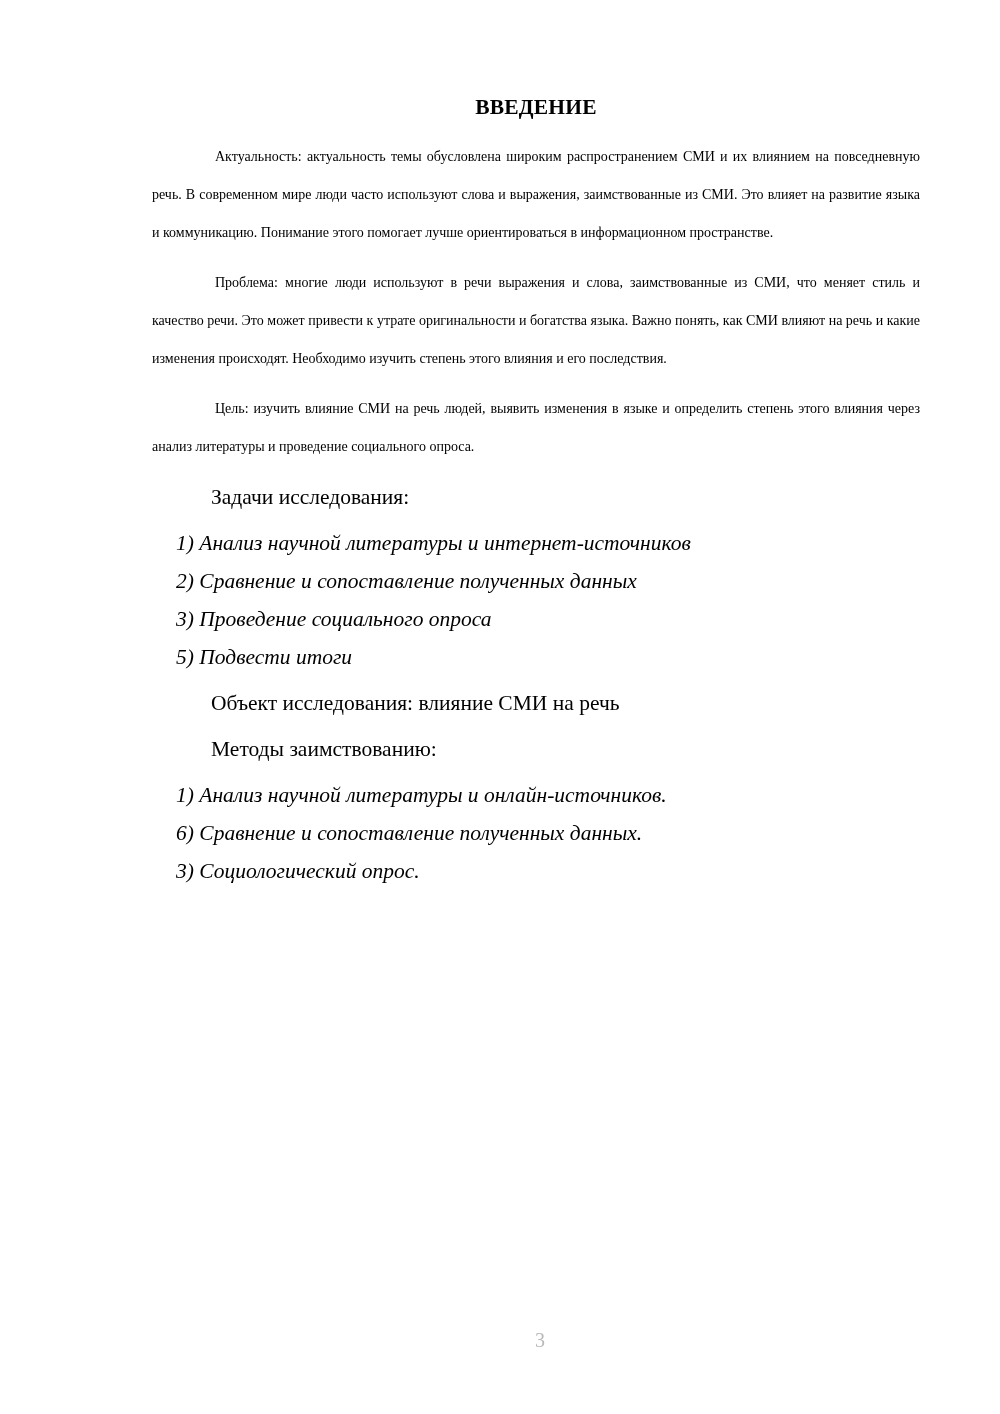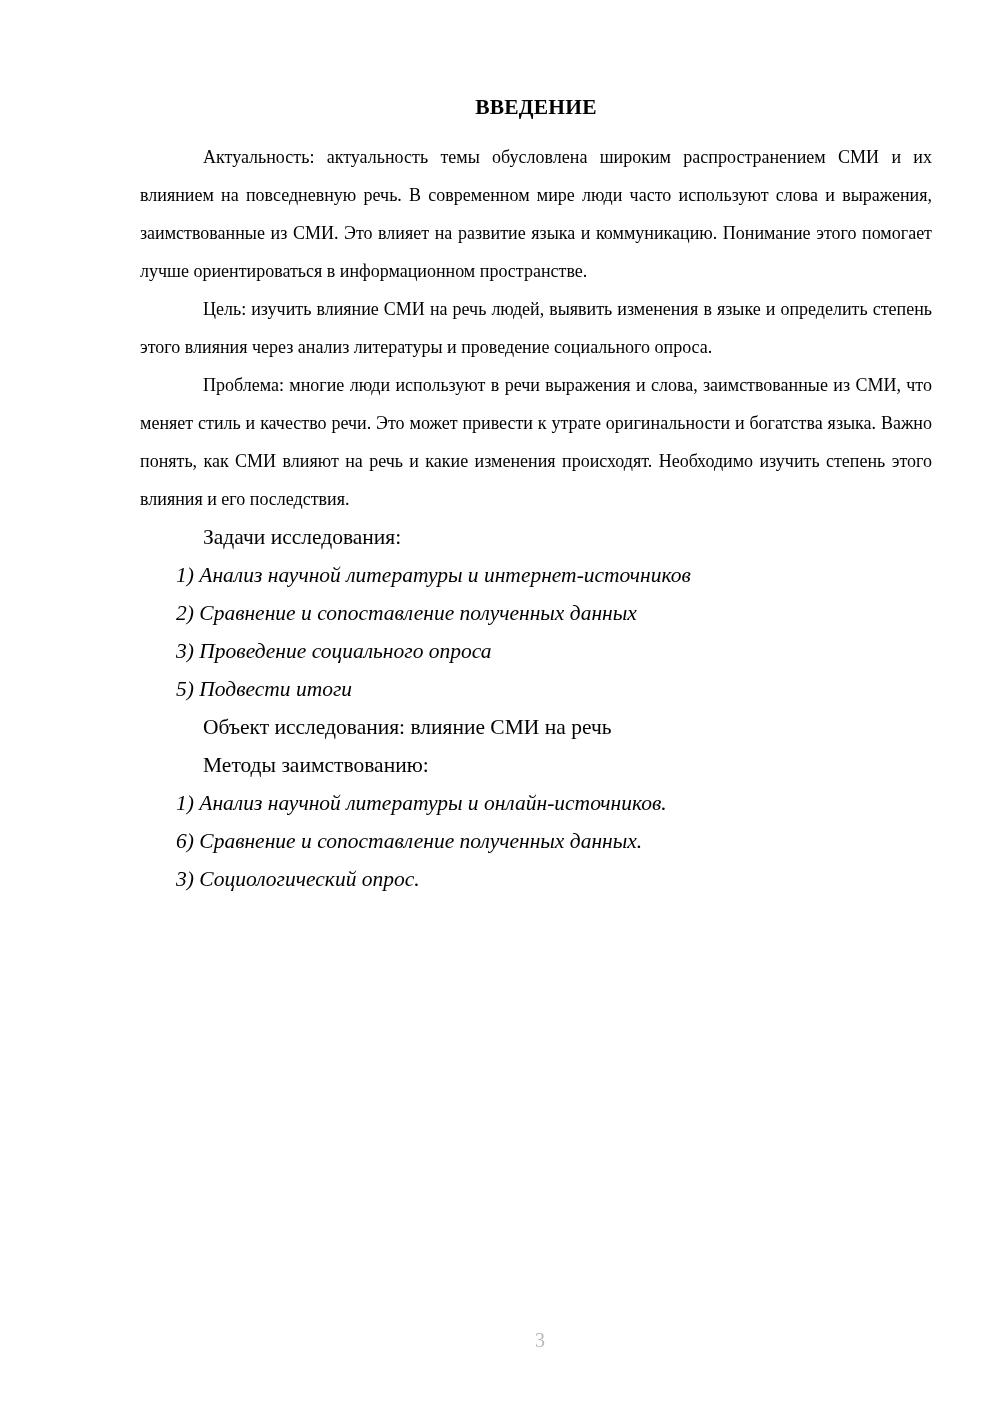--- a/index.html
+++ b/index.html
@@ -29,42 +29,42 @@
   }
   .doc-title {
     font-size: 21.5px;
     font-weight: bold;
     text-align: center;
     line-height: 38px;
     margin: 0 0 12px 0;
     letter-spacing: 0.2px;
   }
   .para {
-    font-size: 18px;
+    font-size: 14px;
     line-height: 38px;
     text-align: justify;
     text-justify: inter-word;
-    margin: 0;
+    margin: 12px;
     text-indent: 63px;
     hyphens: none;
   }
   .list-item {
     font-size: 21.5px;
     line-height: 38px;
     text-align: left;
     margin: 0;
     padding-left: 36px;
     text-indent: 0;
     font-style: italic;
   }
   .sub-para {
     font-size: 21.5px;
     line-height: 38px;
     text-align: left;
-    margin: 0;
+    margin: 8px;
     text-indent: 63px;
   }
   .page-number {
     position: absolute;
     left: 0;
     right: 0;
     top: 1327px;
     text-align: center;
     font-size: 20px;
     line-height: 26px;
@@ -82,23 +82,23 @@
 <body>
 
 <div class="page">
 
   <div class="content">
 
     <h1 class="doc-title">ВВЕДЕНИЕ</h1>
 
     <p class="para">Актуальность: актуальность темы обусловлена широким распространением СМИ и их влиянием на повседневную речь. В современном мире люди часто используют слова и выражения, заимствованные из СМИ. Это влияет на развитие языка и коммуникацию. Понимание этого помогает лучше ориентироваться в информационном пространстве.</p>
 
+    <p class="para">Проблема: многие люди используют в речи выражения и слова, заимствованные из СМИ, что меняет стиль и качество речи. Это может привести к утрате оригинальности и богатства языка. Важно понять, как СМИ влияют на речь и какие изменения происходят. Необходимо изучить степень этого влияния и его последствия.</p>
+
     <p class="para">Цель: изучить влияние СМИ на речь людей, выявить изменения в языке и определить степень этого влияния через анализ литературы и проведение социального опроса.</p>
-
-    <p class="para">Проблема: многие люди используют в речи выражения и слова, заимствованные из СМИ, что меняет стиль и качество речи. Это может привести к утрате оригинальности и богатства языка. Важно понять, как СМИ влияют на речь и какие изменения происходят. Необходимо изучить степень этого влияния и его последствия.</p>
 
     <p class="sub-para">Задачи исследования:</p>
 
     <p class="list-item">1) Анализ научной литературы и интернет-источников</p>
     <p class="list-item">2) Сравнение и сопоставление полученных данных</p>
     <p class="list-item">3) Проведение социального опроса</p>
     <p class="list-item">5) Подвести итоги</p>
 
     <p class="sub-para">Объект исследования: влияние СМИ на речь</p>
 

